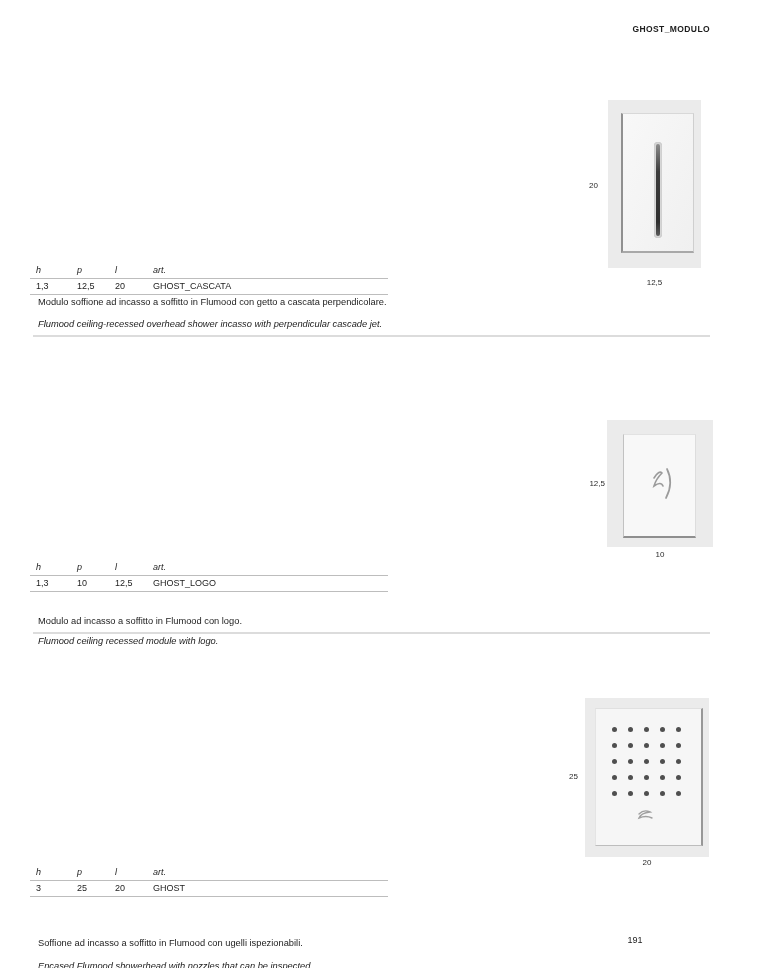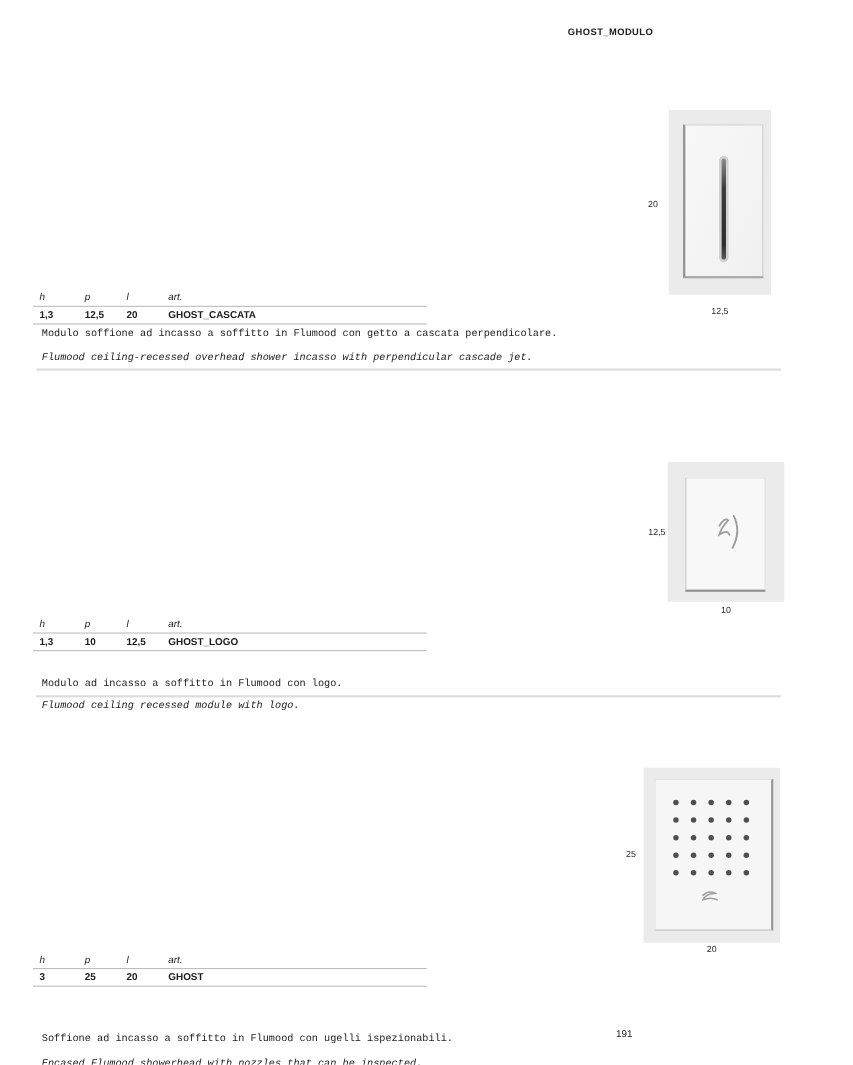--- a/index.html
+++ b/index.html
@@ -4,31 +4,31 @@
 <style>
   * { margin:0; padding:0; box-sizing:border-box; }
   html,body { background:#ffffff; }
   body {
     width:775px; height:968px; position:relative; overflow:hidden;
     font-family:"Liberation Sans", sans-serif; color:#1c1c1c;
   }
 
   .page-header {
     position:absolute; top:24px; left:400px; width:310px;
-    text-align:center; font-weight:bold; font-size:8.5px; letter-spacing:.4px;
+    text-align:right; font-weight:bold; font-size:8.5px; letter-spacing:.4px;
   }
 
   
   .spec { position:absolute; left:30px; width:358px; }
   .srow { display:flex; padding:2px 0 2px 6px; border-bottom:1px solid #bdbdbd; font-size:9px; line-height:11px; }
   .srow.head { font-style:italic; }
-  .srow.data { font-weight:bold; }
+  .srow.data { font-weight:normal; }
   .c1 { width:41px; } .c2 { width:38px; } .c3 { width:38px; } .c4 { flex:1; }
 
-  .desc { position:absolute; left:38px; font-size:9.3px; white-space:nowrap;font-family:Liberation Mono, monospace; }
+  .desc { position:absolute; left:38px; font-size:9.3px; white-space:nowrap; }
   .desc.en { font-style:italic; }
 
   .divider { position:absolute; left:33px; width:677px; height:2px; background:#dcdcdc; }
 
   
   .imgbox { position:absolute; background:#ebebeb; }
   .plate { position:absolute; }
 
   .imgbox.i1 { left:608px; top:100px; width:93px; height:168px; }
   .plate.p1 {
@@ -68,21 +68,21 @@
   .logo3 { position:absolute; left:40px; top:99px; }
 
   .dim { position:absolute; font-size:8px; color:#2a2a2a; }
   .dim.v1 { top:181px; left:565px; width:33px; text-align:right; }
   .dim.h1 { top:278px; left:608px; width:93px; text-align:center; }
   .dim.v2 { top:479px; left:570px; width:35px; text-align:right; }
   .dim.h2 { top:550px; left:607px; width:106px; text-align:center; }
   .dim.v3 { top:772px; left:545px; width:33px; text-align:right; }
   .dim.h3 { top:858px; left:585px; width:124px; text-align:center; }
 
-  .pagenum { position:absolute; top:935px; left:560px; width:150px; text-align:left; font-size:9px; }
+  .pagenum { position:absolute; top:935px; left:560px; width:150px; text-align:center; font-size:9px; }
 </style>
 </head>
 <body>
 
 <div class="page-header">GHOST_MODULO</div>
 
 <div class="imgbox i1">
   <div class="plate p1">
     <div class="slot">
       <div class="slot-core"></div>

